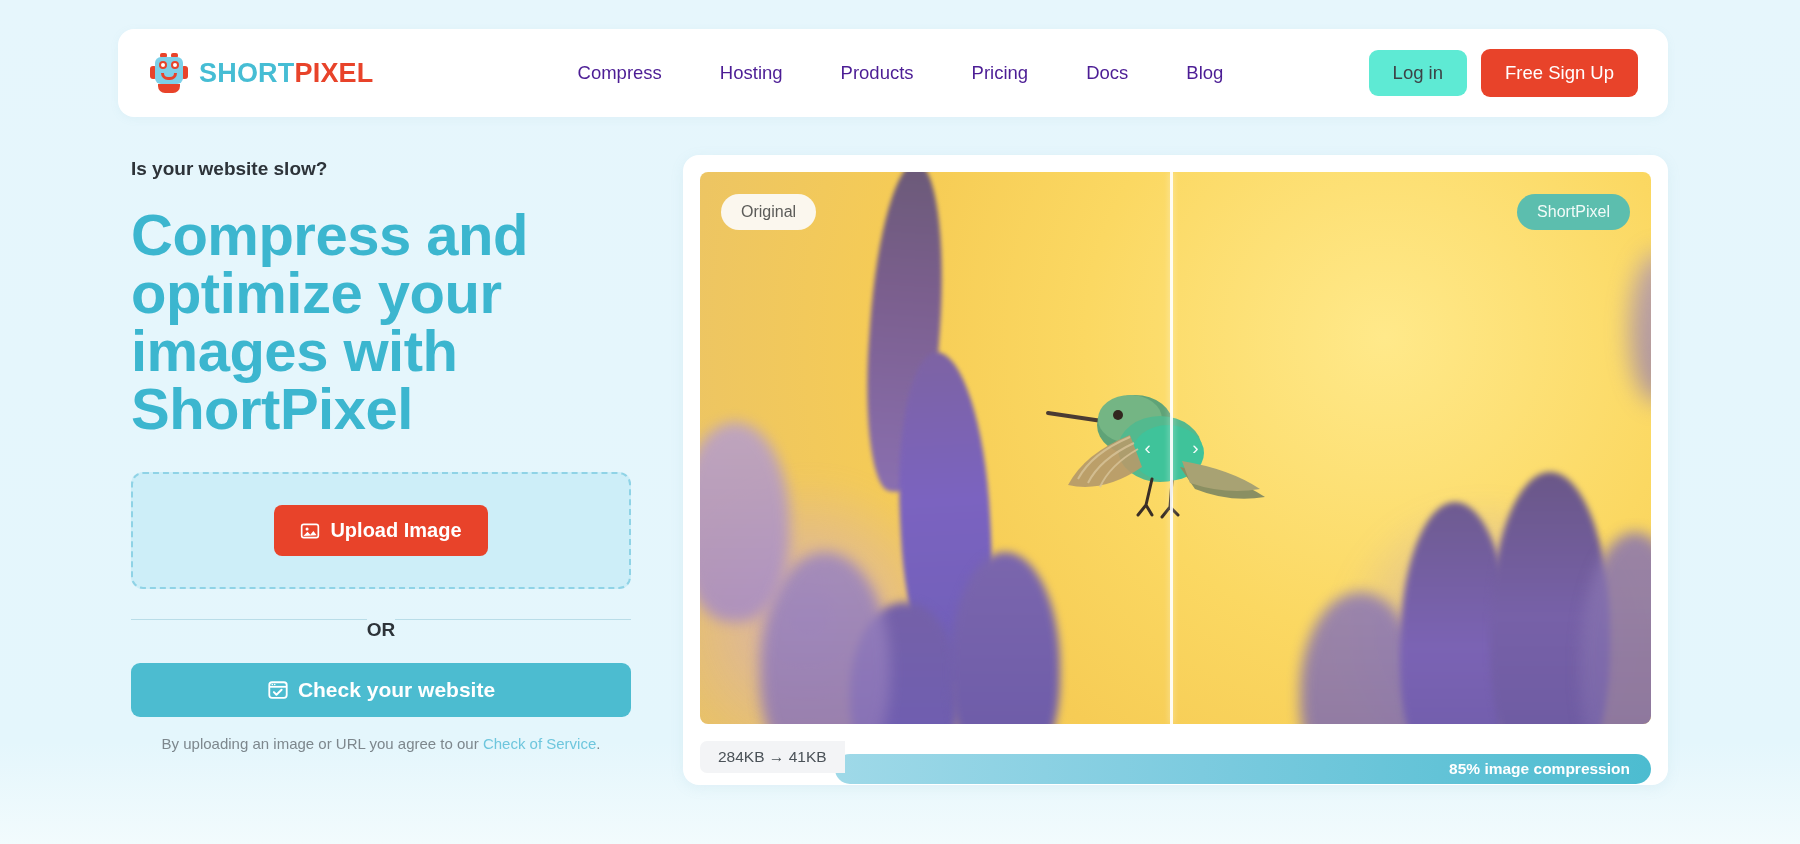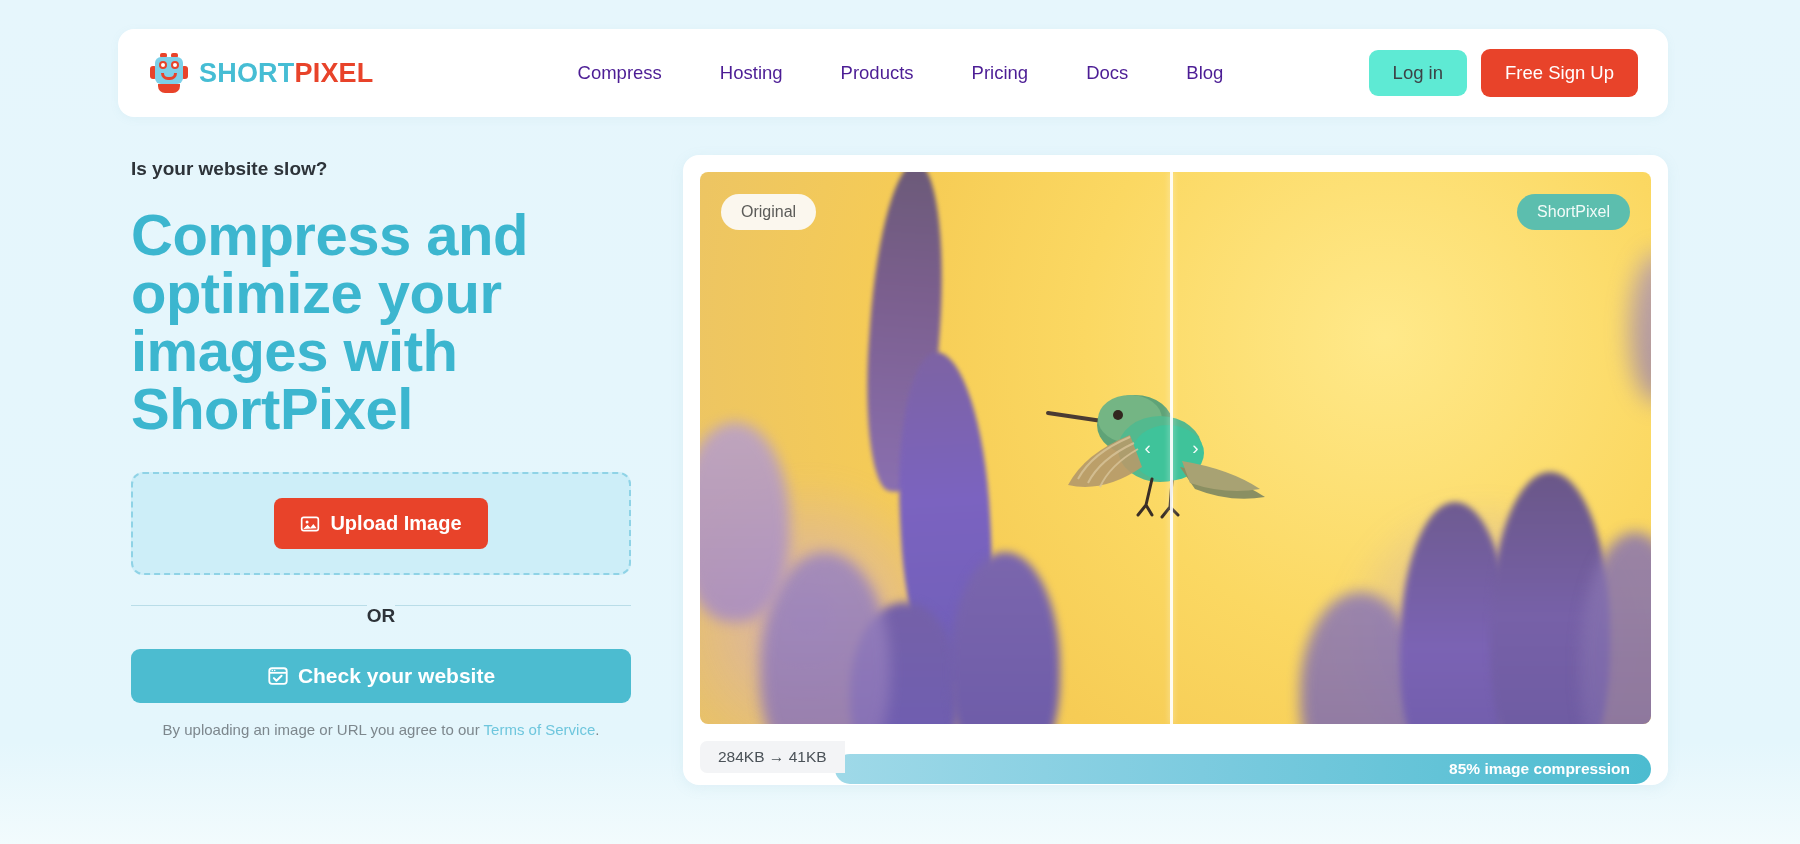--- a/index.html
+++ b/index.html
@@ -174,21 +174,21 @@
   .headline {
     font-size: 58px;
     line-height: 1.0;
     font-weight: bold;
     color: #3cb6cf;
     letter-spacing: -0.5px;
     margin-bottom: 34px;
   }
 
   .dropzone {
-    height: 103px;
+    height: 117px;
     border: 2px dashed #8fd3e6;
     border-radius: 12px;
     background: #cdeef8;
     display: flex;
     align-items: center;
     justify-content: center;
   }
   .btn-upload {
     background: #e8432a;
     color: #fff;
@@ -412,21 +412,21 @@
       <svg width="22" height="22" viewBox="0 0 24 24" aria-hidden="true">
         <rect x="2.5" y="3.5" width="19" height="17" rx="3" fill="none" stroke="#fff" stroke-width="2"></rect>
         <line x1="2.5" y1="8.5" x2="21.5" y2="8.5" stroke="#fff" stroke-width="2"></line>
         <circle cx="5.8" cy="6" r="0.9" fill="#fff"></circle>
         <circle cx="8.4" cy="6" r="0.9" fill="#fff"></circle>
         <path d="M7.5 14.3l2.8 2.8 5.6-5.4" fill="none" stroke="#fff" stroke-width="2.2" stroke-linecap="round" stroke-linejoin="round"></path>
       </svg>
       <span>Check your website</span>
     </button>
 
-    <div class="terms"><span>By uploading an image or URL you agree to our </span><a href="#">Terms of Service</a><span>.</span></div>
+    <div class="terms"><span>By uploading an image or URL you agree to our </span><a href="#">Check of Service</a><span>.</span></div>
   </div>
 
   <div class="compare-card">
 
     <div class="photo">
       <div class="blurwrap">
 
         <div class="stalk softer" style="left:-40px;top:300px;width:300px;height:300px;background:radial-gradient(circle,#caa8d8 0%,rgba(240,205,130,0) 70%);"></div>
         <div class="stalk softer" style="left:620px;top:330px;width:330px;height:280px;background:radial-gradient(circle,#b49ad0 0%,rgba(240,205,130,0) 70%);"></div>
 

